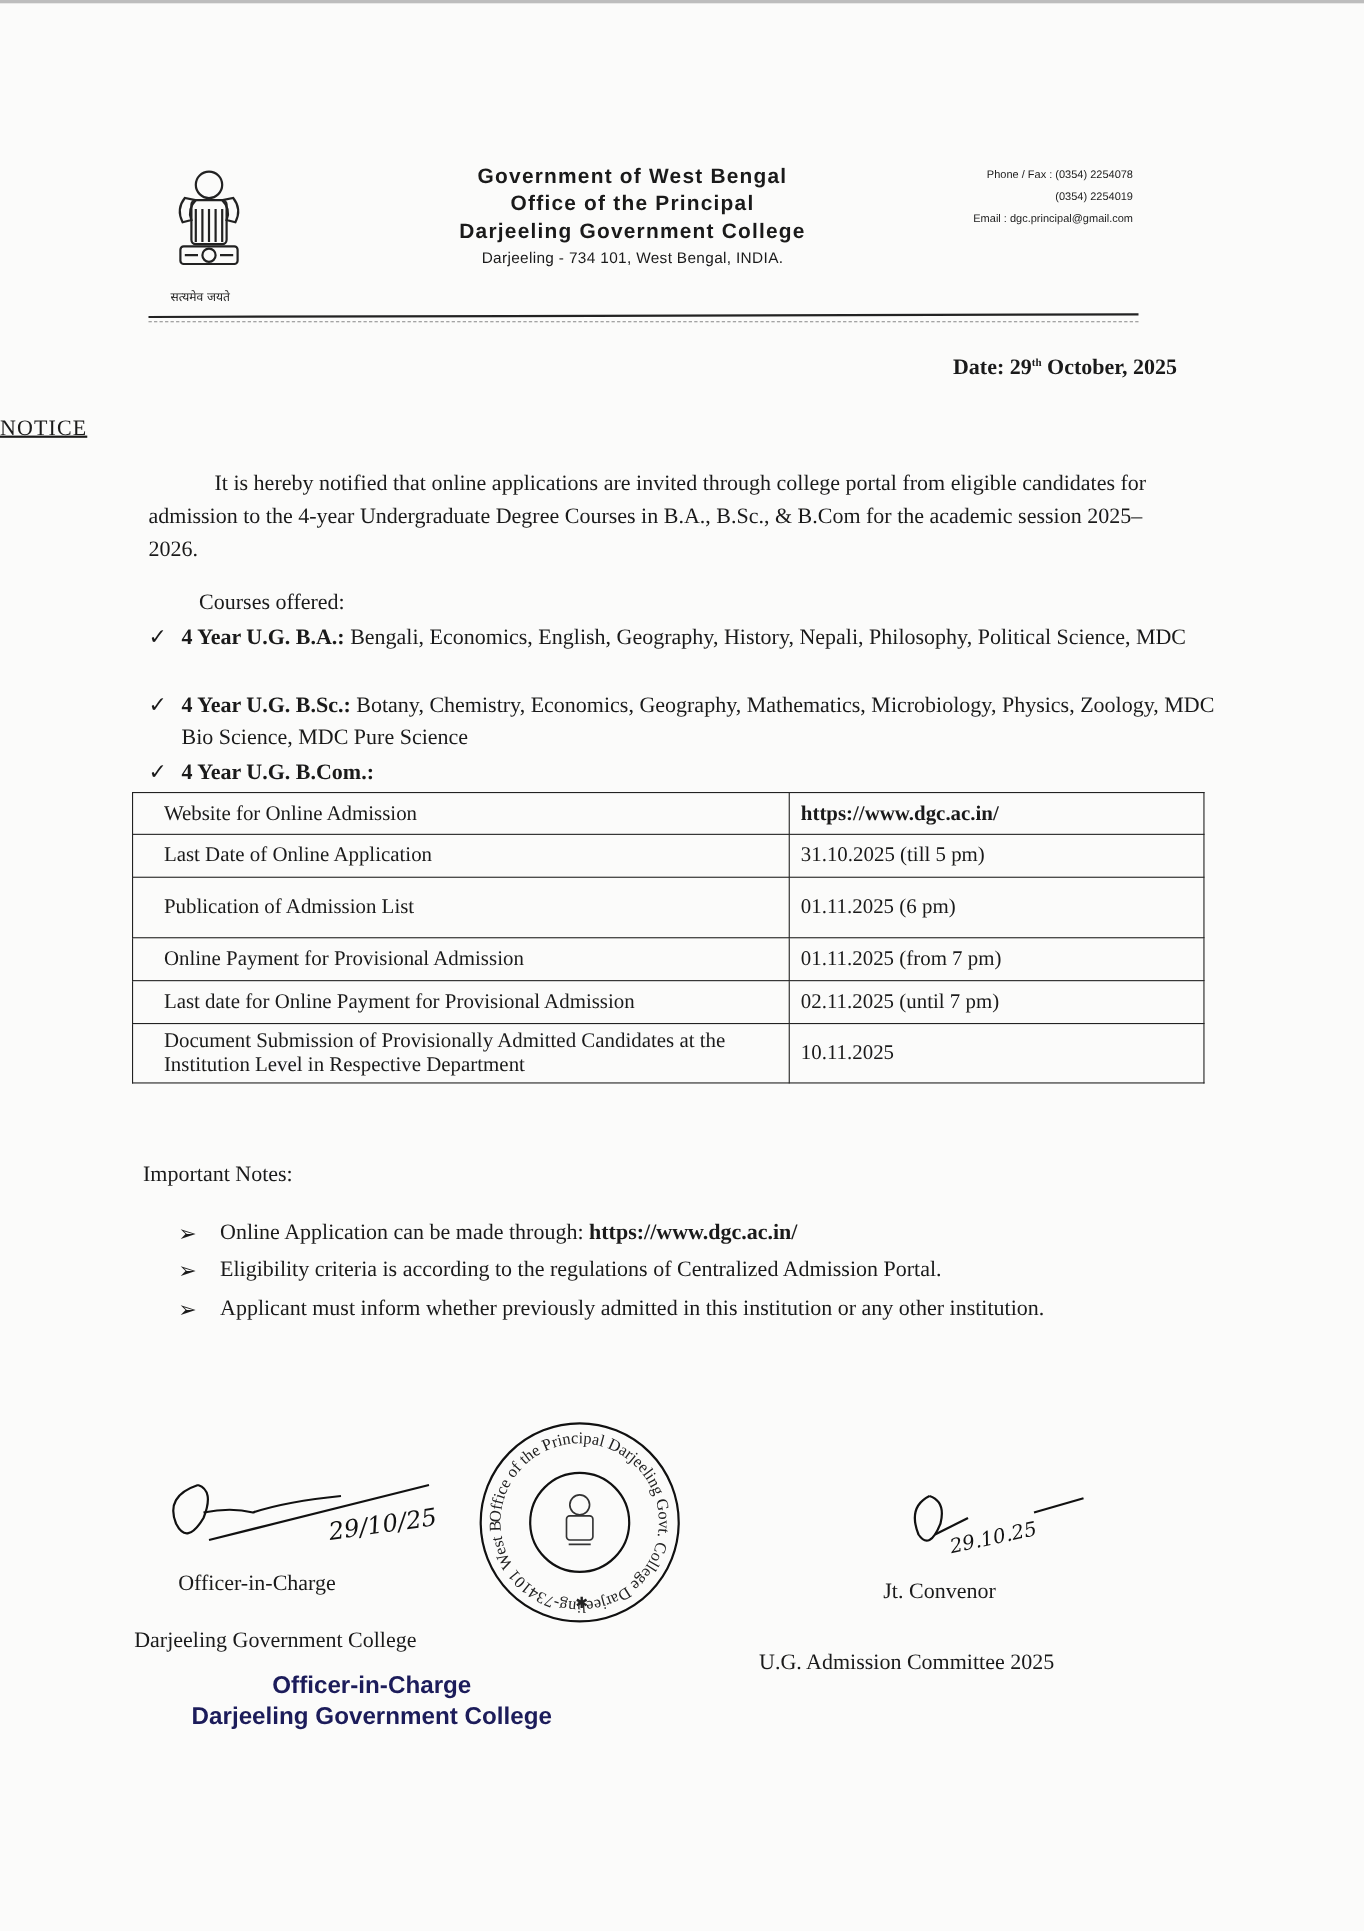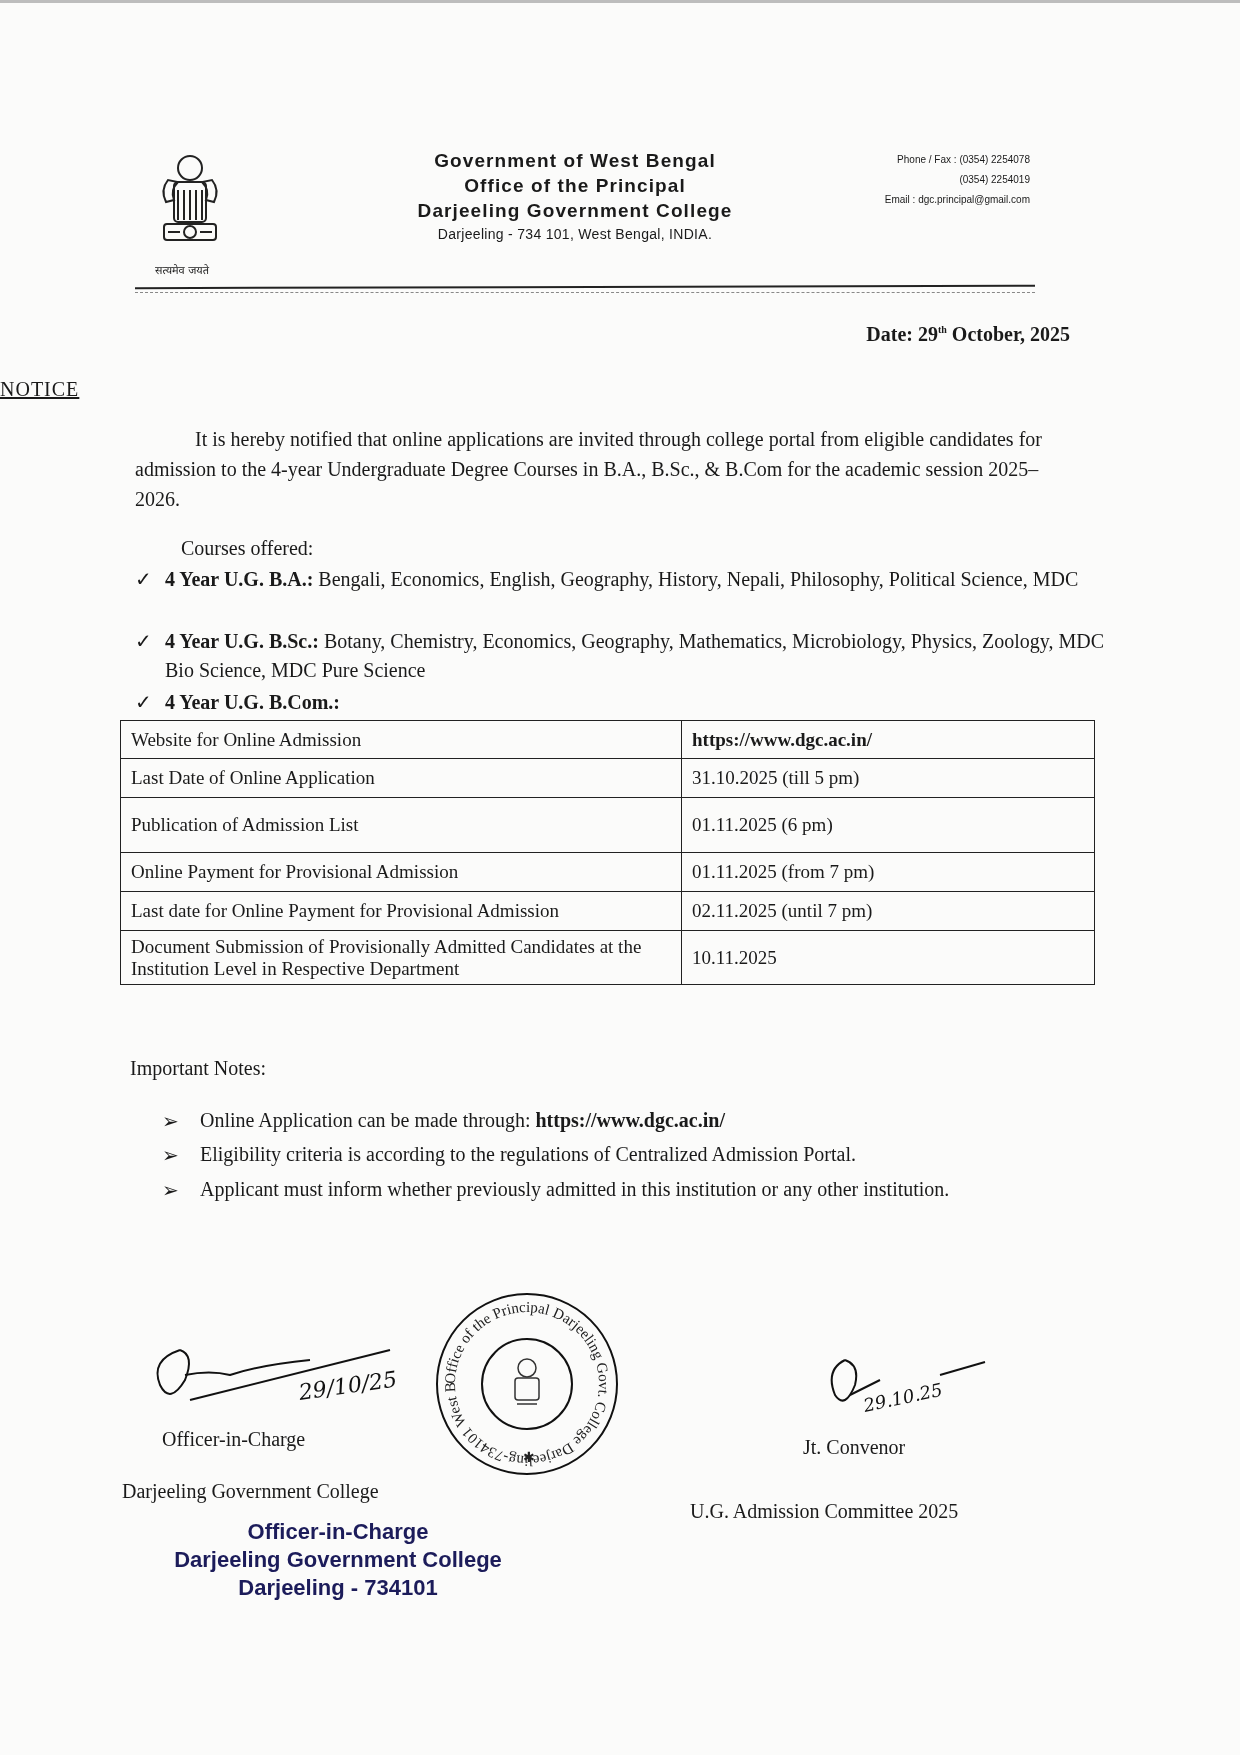--- a/index.html
+++ b/index.html
@@ -19,21 +19,21 @@
     .date { position: absolute; right: 170px; top: 323px; font-size: 20px; font-weight: bold; }
     .date sup { font-size: 10px; }
     .notice-title { position: absolute; left: 0; width: 1200px; top: 378px; text-align: left; font-size: 20px; text-decoration: underline; letter-spacing: 1px; }
     .para { position: absolute; left: 135px; top: 424px; width: 920px; font-size: 20px; line-height: 30px; text-indent: 60px; }
     .courses-head { position: absolute; left: 135px; top: 537px; font-size: 20px; font-weight: normal; margin-left: 46px; }
     .course { position: absolute; left: 135px; width: 940px; font-size: 20px; line-height: 29px; padding-left: 30px; }
     .course .tick { position: absolute; left: 0; top: 0; }
     .course b { font-weight: bold; }
     .c1 { top: 565px; } .c2 { top: 627px; } .c3 { top: 688px; }
     table.sched { position: absolute; left: 120px; top: 720px; width: 975px; border-collapse: collapse; font-size: 19px; }
-    table.sched td { border: 1.5px solid #222; padding: 4px 10px; vertical-align: middle; line-height: 22px; }
+    table.sched td { border: 1.5px solid #222; padding: 4px 28px; vertical-align: middle; line-height: 22px; }
     table.sched td.k { width: 540px; }
     table.sched td.v { padding-left: 10px; }
     table.sched td.bold { font-weight: bold; }
     .notes-head { position: absolute; left: 130px; top: 1057px; font-size: 20px; }
     .note { position: absolute; left: 162px; font-size: 20px; padding-left: 38px; }
     .note .arrow { position: absolute; left: 0; top: 0; }
     .n1 { top: 1109px; } .n2 { top: 1143px; } .n3 { top: 1178px; }
     .sig1 { position: absolute; left: 150px; top: 1330px; width: 290px; height: 80px; }
     .sig1-title { position: absolute; left: 162px; top: 1428px; font-size: 20px; }
     .sig1-org { position: absolute; left: 122px; top: 1480px; font-size: 20px; }
@@ -175,14 +175,13 @@
     <path d="M115 25 L160 12"></path>
   </g>
   <text x="40" y="62" font-size="18" fill="#111" font-family="DejaVu Serif, serif" font-style="italic" transform="rotate(-12 40 62)">29.10.25</text>
 </svg>
 <div class="sig2-title">Jt. Convenor</div>
 <div class="sig2-org">U.G. Admission Committee 2025</div>
 
 <div class="ostamp">
   <div>Officer-in-Charge</div>
   <div>Darjeeling Government College</div>
-  <div>Darjeeling - 734101</div>
 </div>
 
 </body></html>

